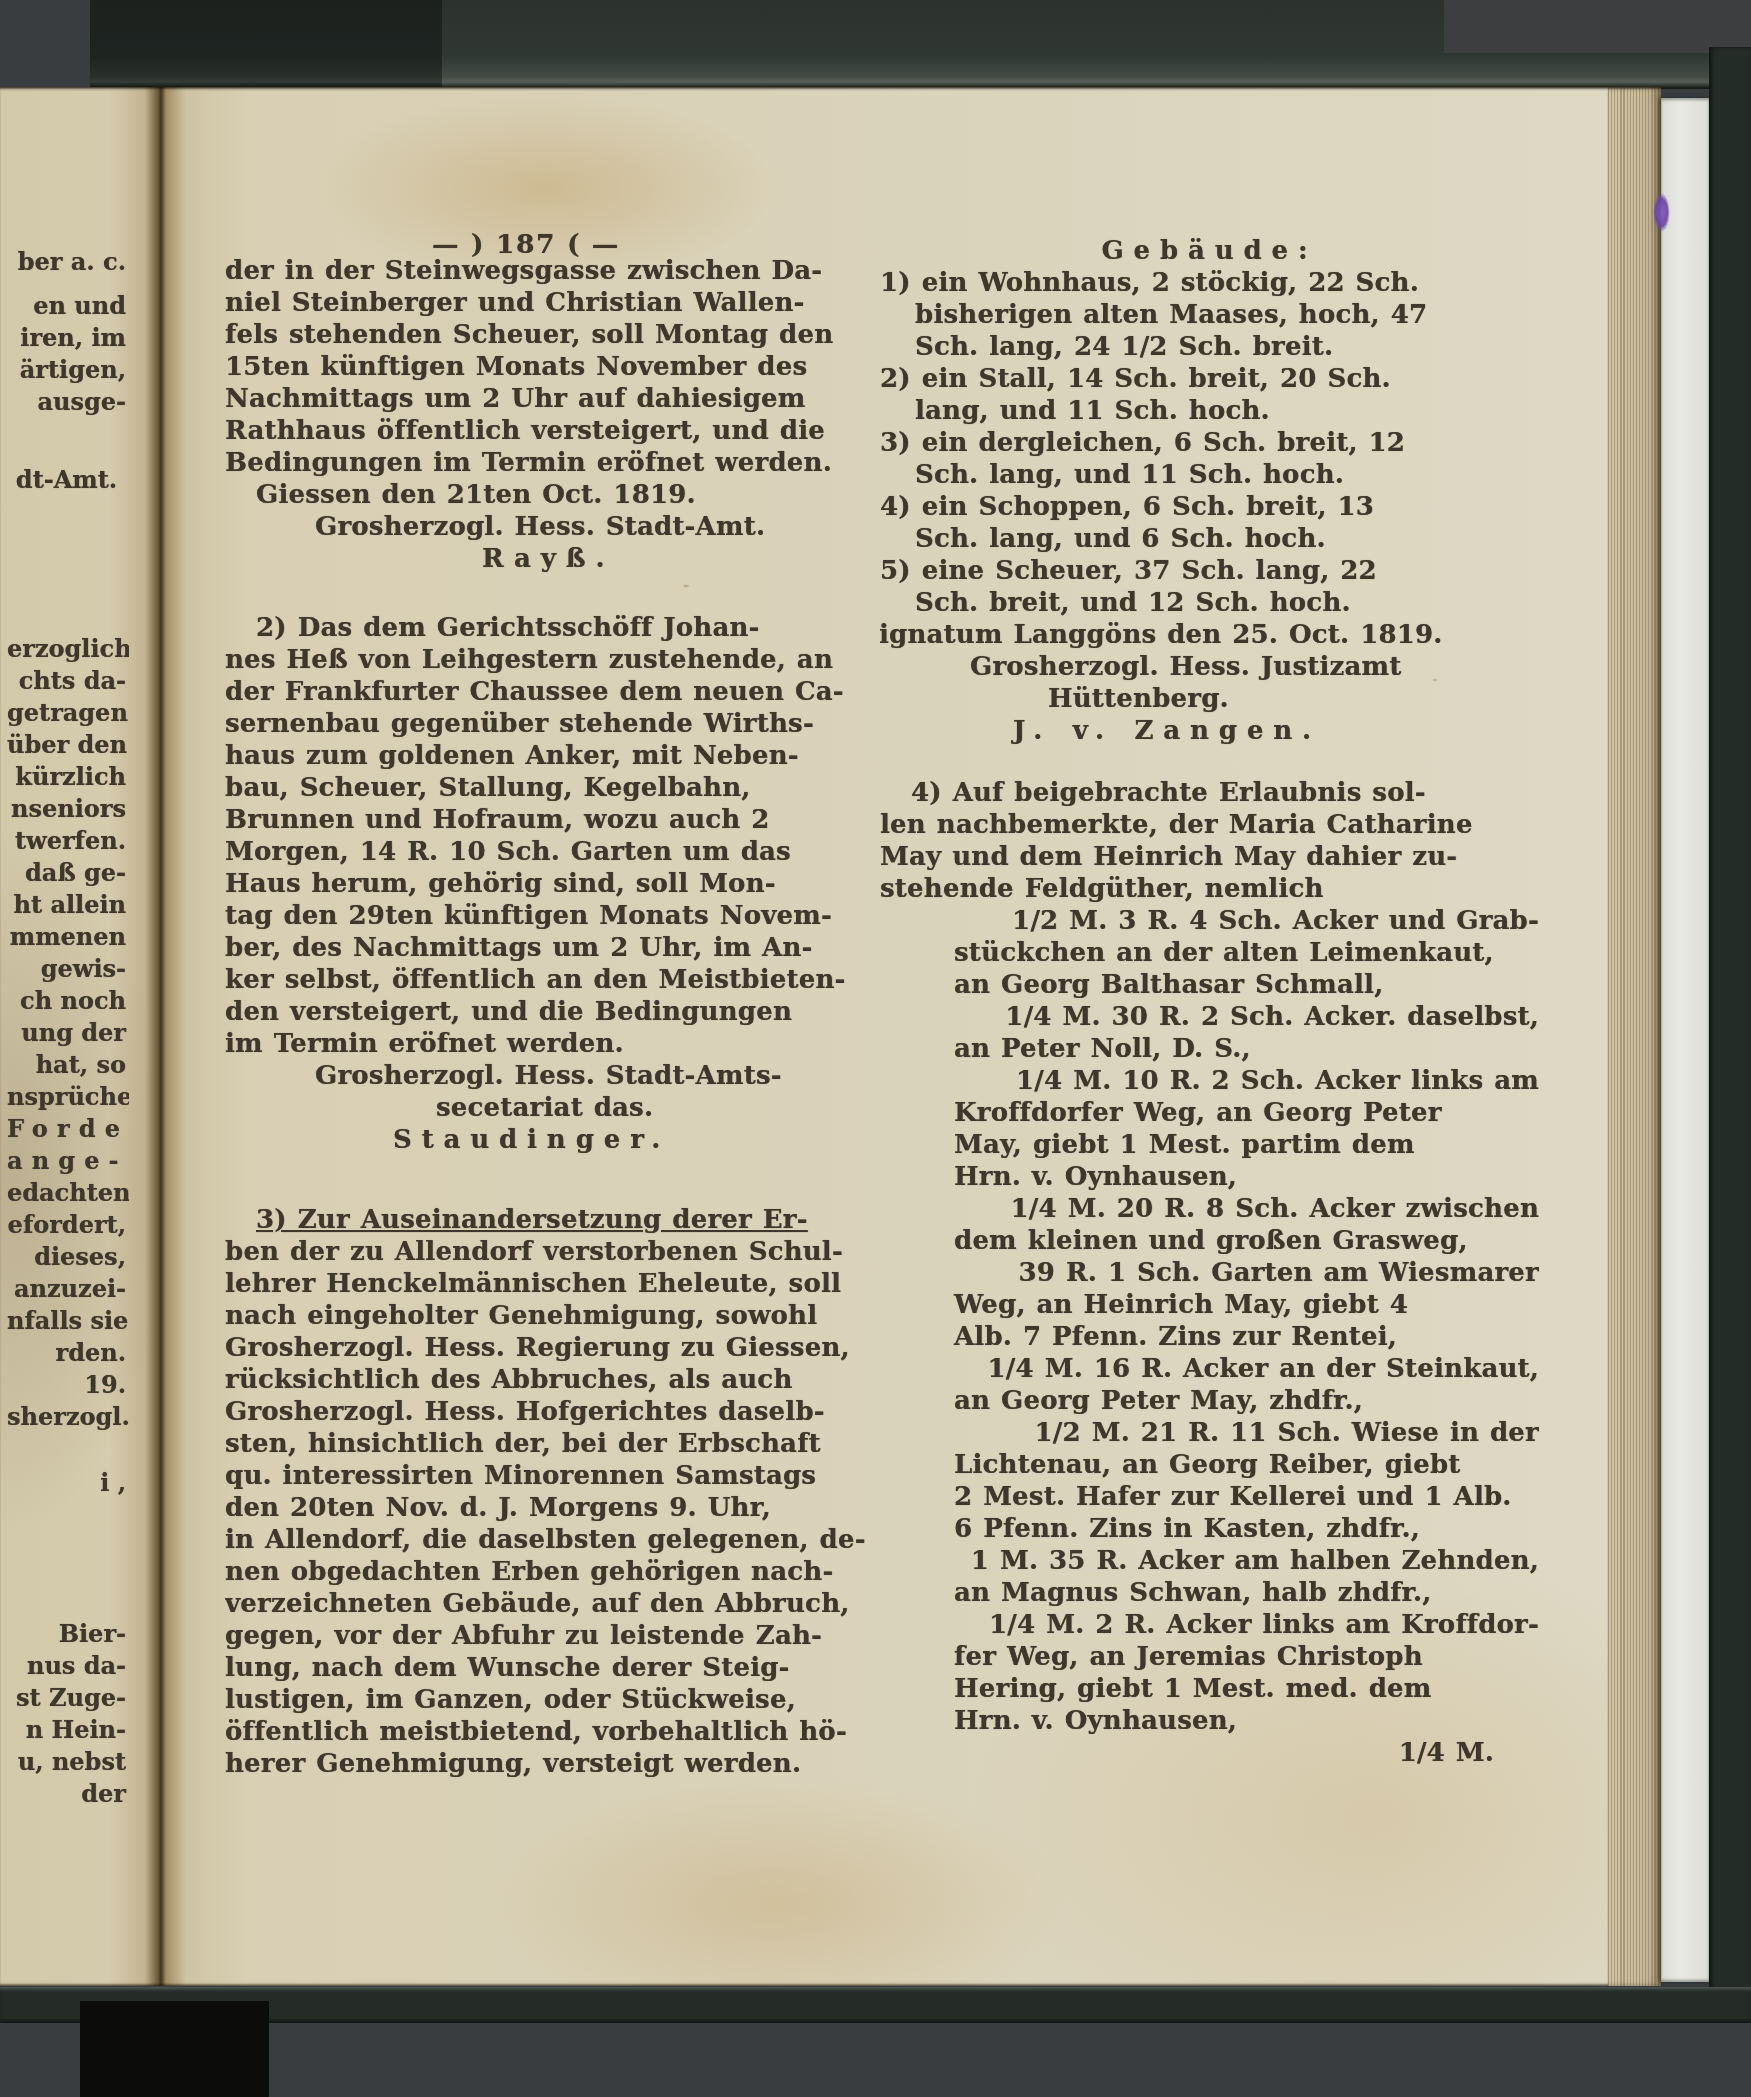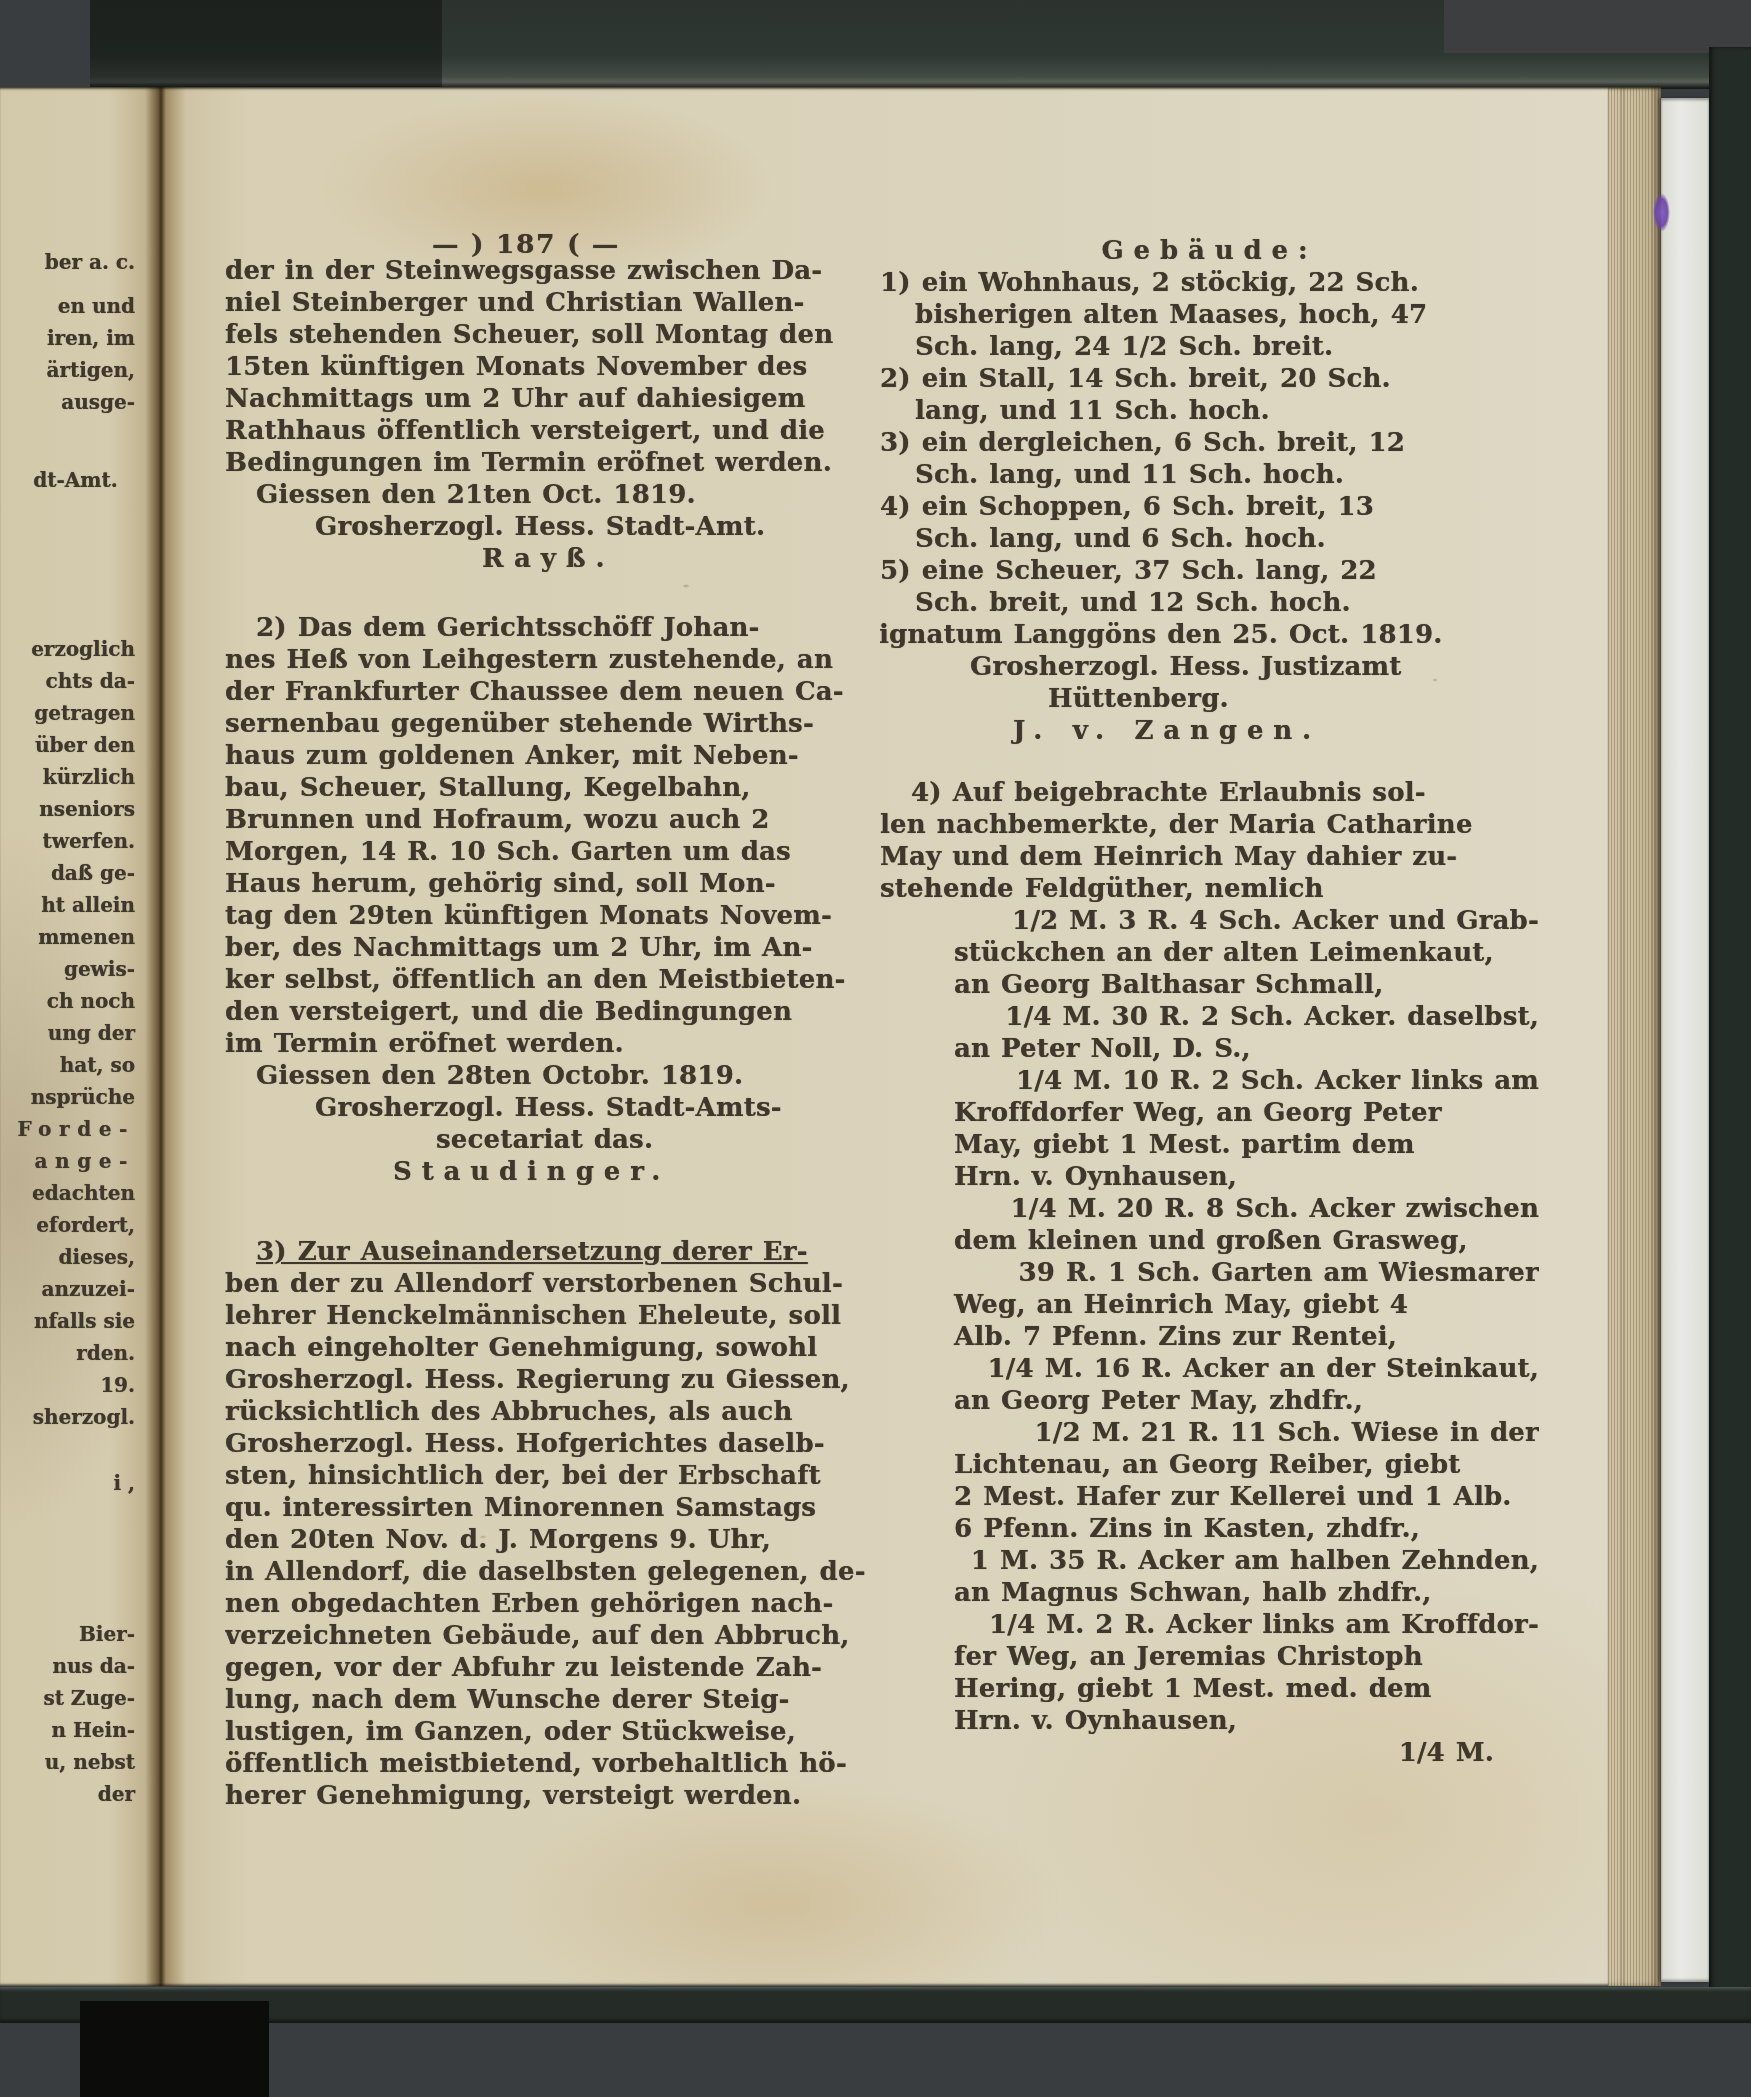--- a/index.html
+++ b/index.html
@@ -46,22 +46,22 @@
     box-shadow:-2.3px 0 3.9px rgba(0,0,0,.35), inset 0 2.3px 2.3px rgba(0,0,0,.3), inset 0 -2.3px 2.3px rgba(0,0,0,.3);}
   .purple-mark{position:absolute;left:1653px;top:193px;width:17px;height:39px;
     background:radial-gradient(closest-side,#8257c0,#6a44a4 70%,rgba(106,68,164,0));
     border-radius:45% 55% 50% 50%;opacity:.92;}
 
   
   .ink{color:#3f372b;font-weight:bold;
     text-shadow:0 0 0.8px rgba(62,50,34,.6), 0.4px 0.4px 0 rgba(62,50,34,.22);}
   .page-header{position:absolute;left:207px;top:228px;width:638px;
     text-align:center;font-size:26.5px;letter-spacing:1.6px;}
-  .prev-strip{position:absolute;left:16px;top:246px;width:119px;height:1637px;
-    text-align:right;padding-right:3.1px;font-size:20px;line-height:32px;overflow:hidden;}
+  .prev-strip{position:absolute;left:7px;top:246px;width:119px;height:1637px;
+    text-align:right;padding-right:3.1px;font-size:24px;line-height:32px;overflow:hidden;}
   .col{position:absolute;font-size:26px;line-height:32px;letter-spacing:0.2px;word-spacing:1.6px;overflow:hidden;}
   .col-left{left:225px;top:254px;width:647px;height:1567px;}
   .col-right{left:880px;top:234px;width:659px;height:1567px;}
   .ln{white-space:nowrap;}
   .ls{letter-spacing:.38em;}
   .ctr{text-align:center;}
   .cw{text-align:right;padding-right:45px;}
   .out{margin-left:-20px;}
   .i1{padding-left:31px;}  .i2{padding-left:90px;} .i3{padding-left:133px;}
   .i4{padding-left:168px;} .i5{padding-left:211px;} .i6{padding-left:257px;}
@@ -147,21 +147,20 @@
     <div class="ln">haus zum goldenen Anker, mit Neben-</div>
     <div class="ln">bau, Scheuer, Stallung, Kegelbahn,</div>
     <div class="ln">Brunnen und Hofraum, wozu auch 2</div>
     <div class="ln">Morgen, 14 R. 10 Sch. Garten um das</div>
     <div class="ln">Haus herum, gehörig sind, soll Mon-</div>
     <div class="ln">tag den 29ten künftigen Monats Novem-</div>
     <div class="ln">ber, des Nachmittags um 2 Uhr, im An-</div>
     <div class="ln">ker selbst, öffentlich an den Meistbieten-</div>
     <div class="ln">den versteigert, und die Bedingungen</div>
     <div class="ln">im Termin eröfnet werden.</div>
-    <div class="ln i1">Giessen den 28ten Octobr. 1819.</div>
     <div class="ln i2">Grosherzogl. Hess. Stadt-Amts-</div>
     <div class="ln i5">secetariat das.</div>
     <div class="ln i4 ls">Staudinger.</div>
     <div class="ln i1 g2">3) Zur Auseinandersetzung derer Er-</div>
     <div class="ln">ben der zu Allendorf verstorbenen Schul-</div>
     <div class="ln">lehrer Henckelmännischen Eheleute, soll</div>
     <div class="ln">nach eingeholter Genehmigung, sowohl</div>
     <div class="ln">Grosherzogl. Hess. Regierung zu Giessen,</div>
     <div class="ln">rücksichtlich des Abbruches, als auch</div>
     <div class="ln">Grosherzogl. Hess. Hofgerichtes daselb-</div>

